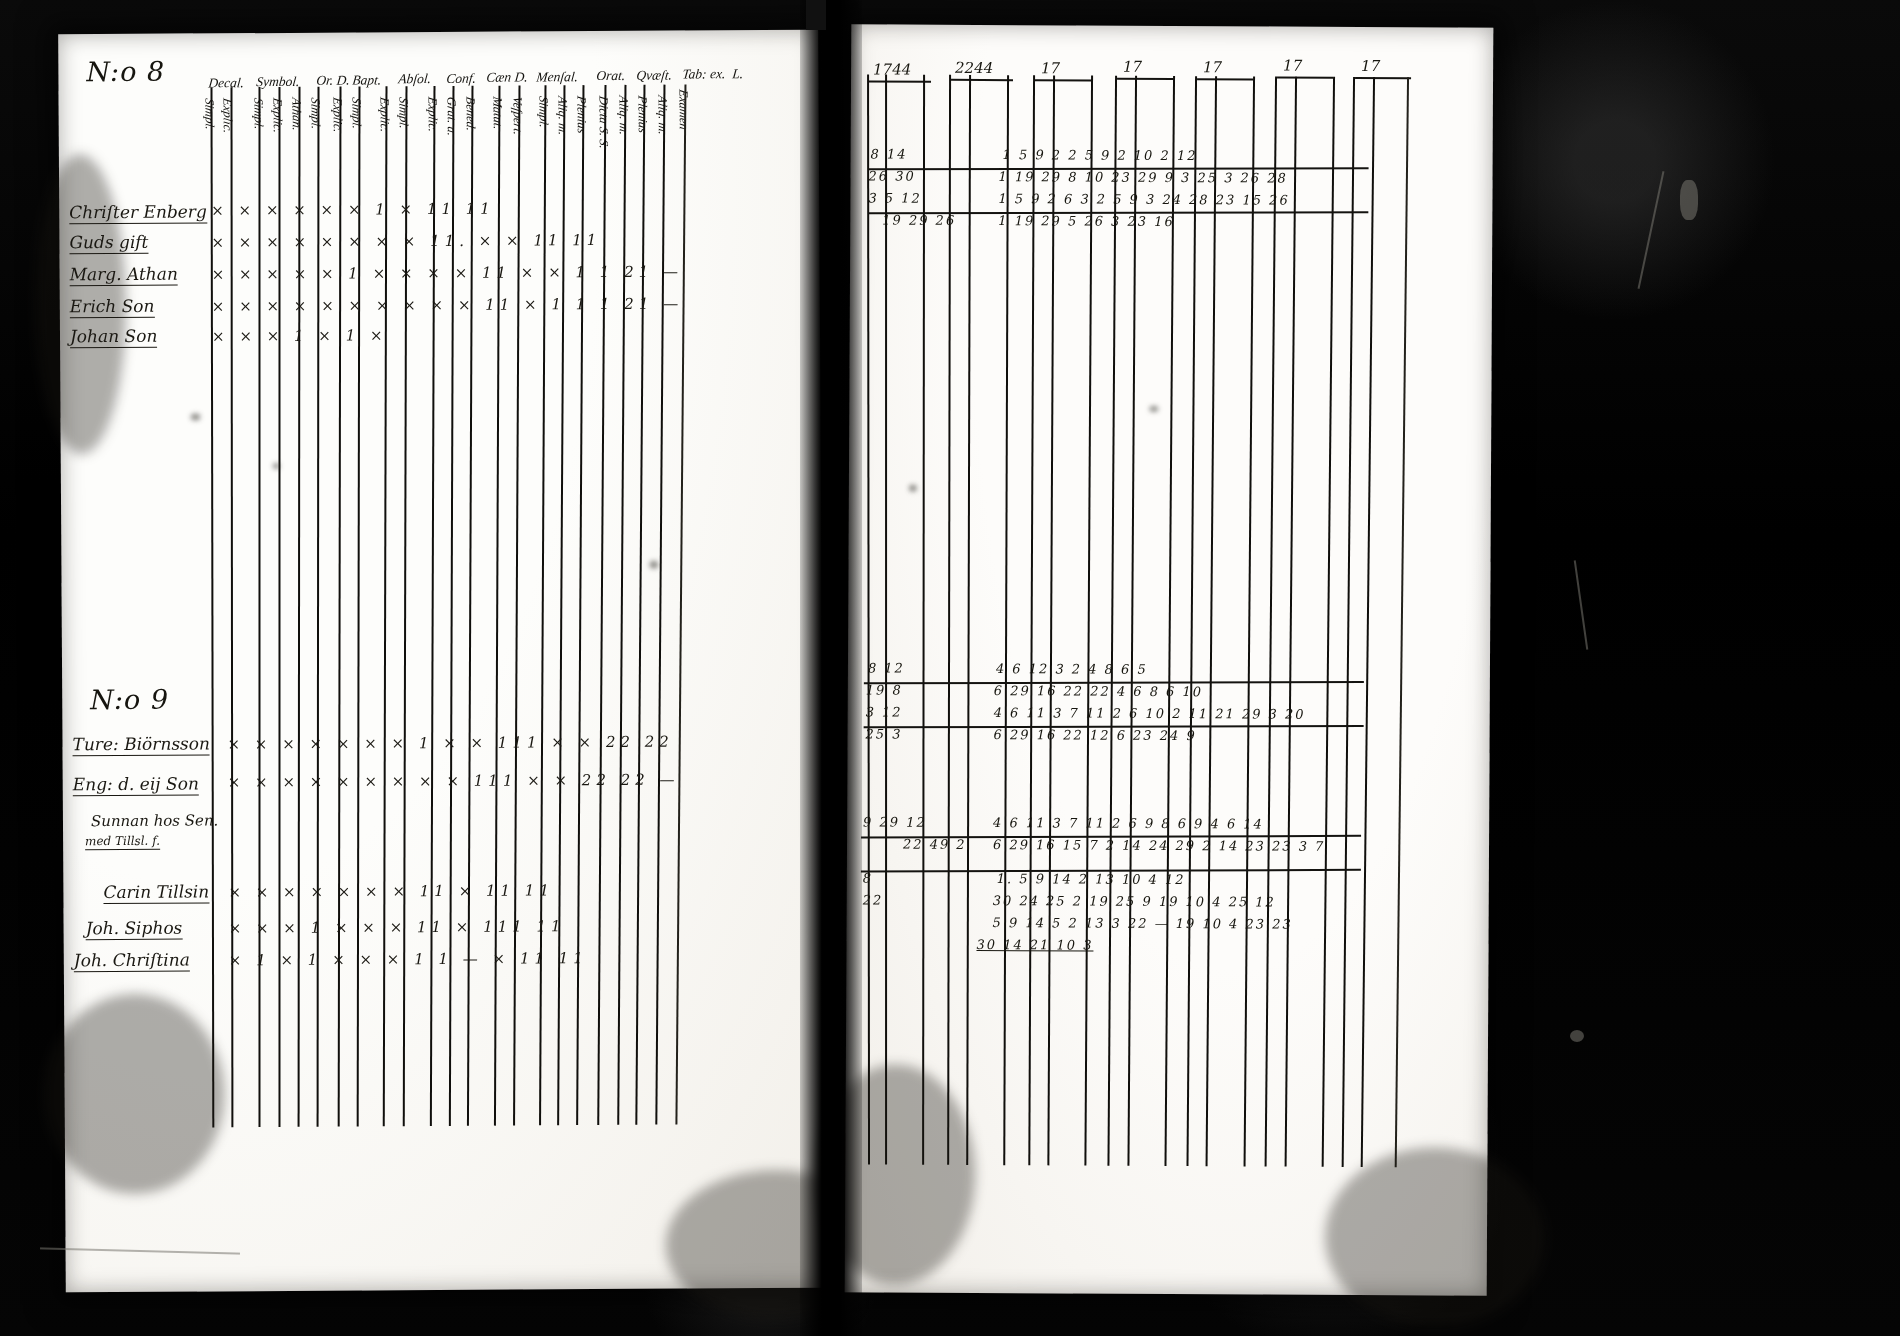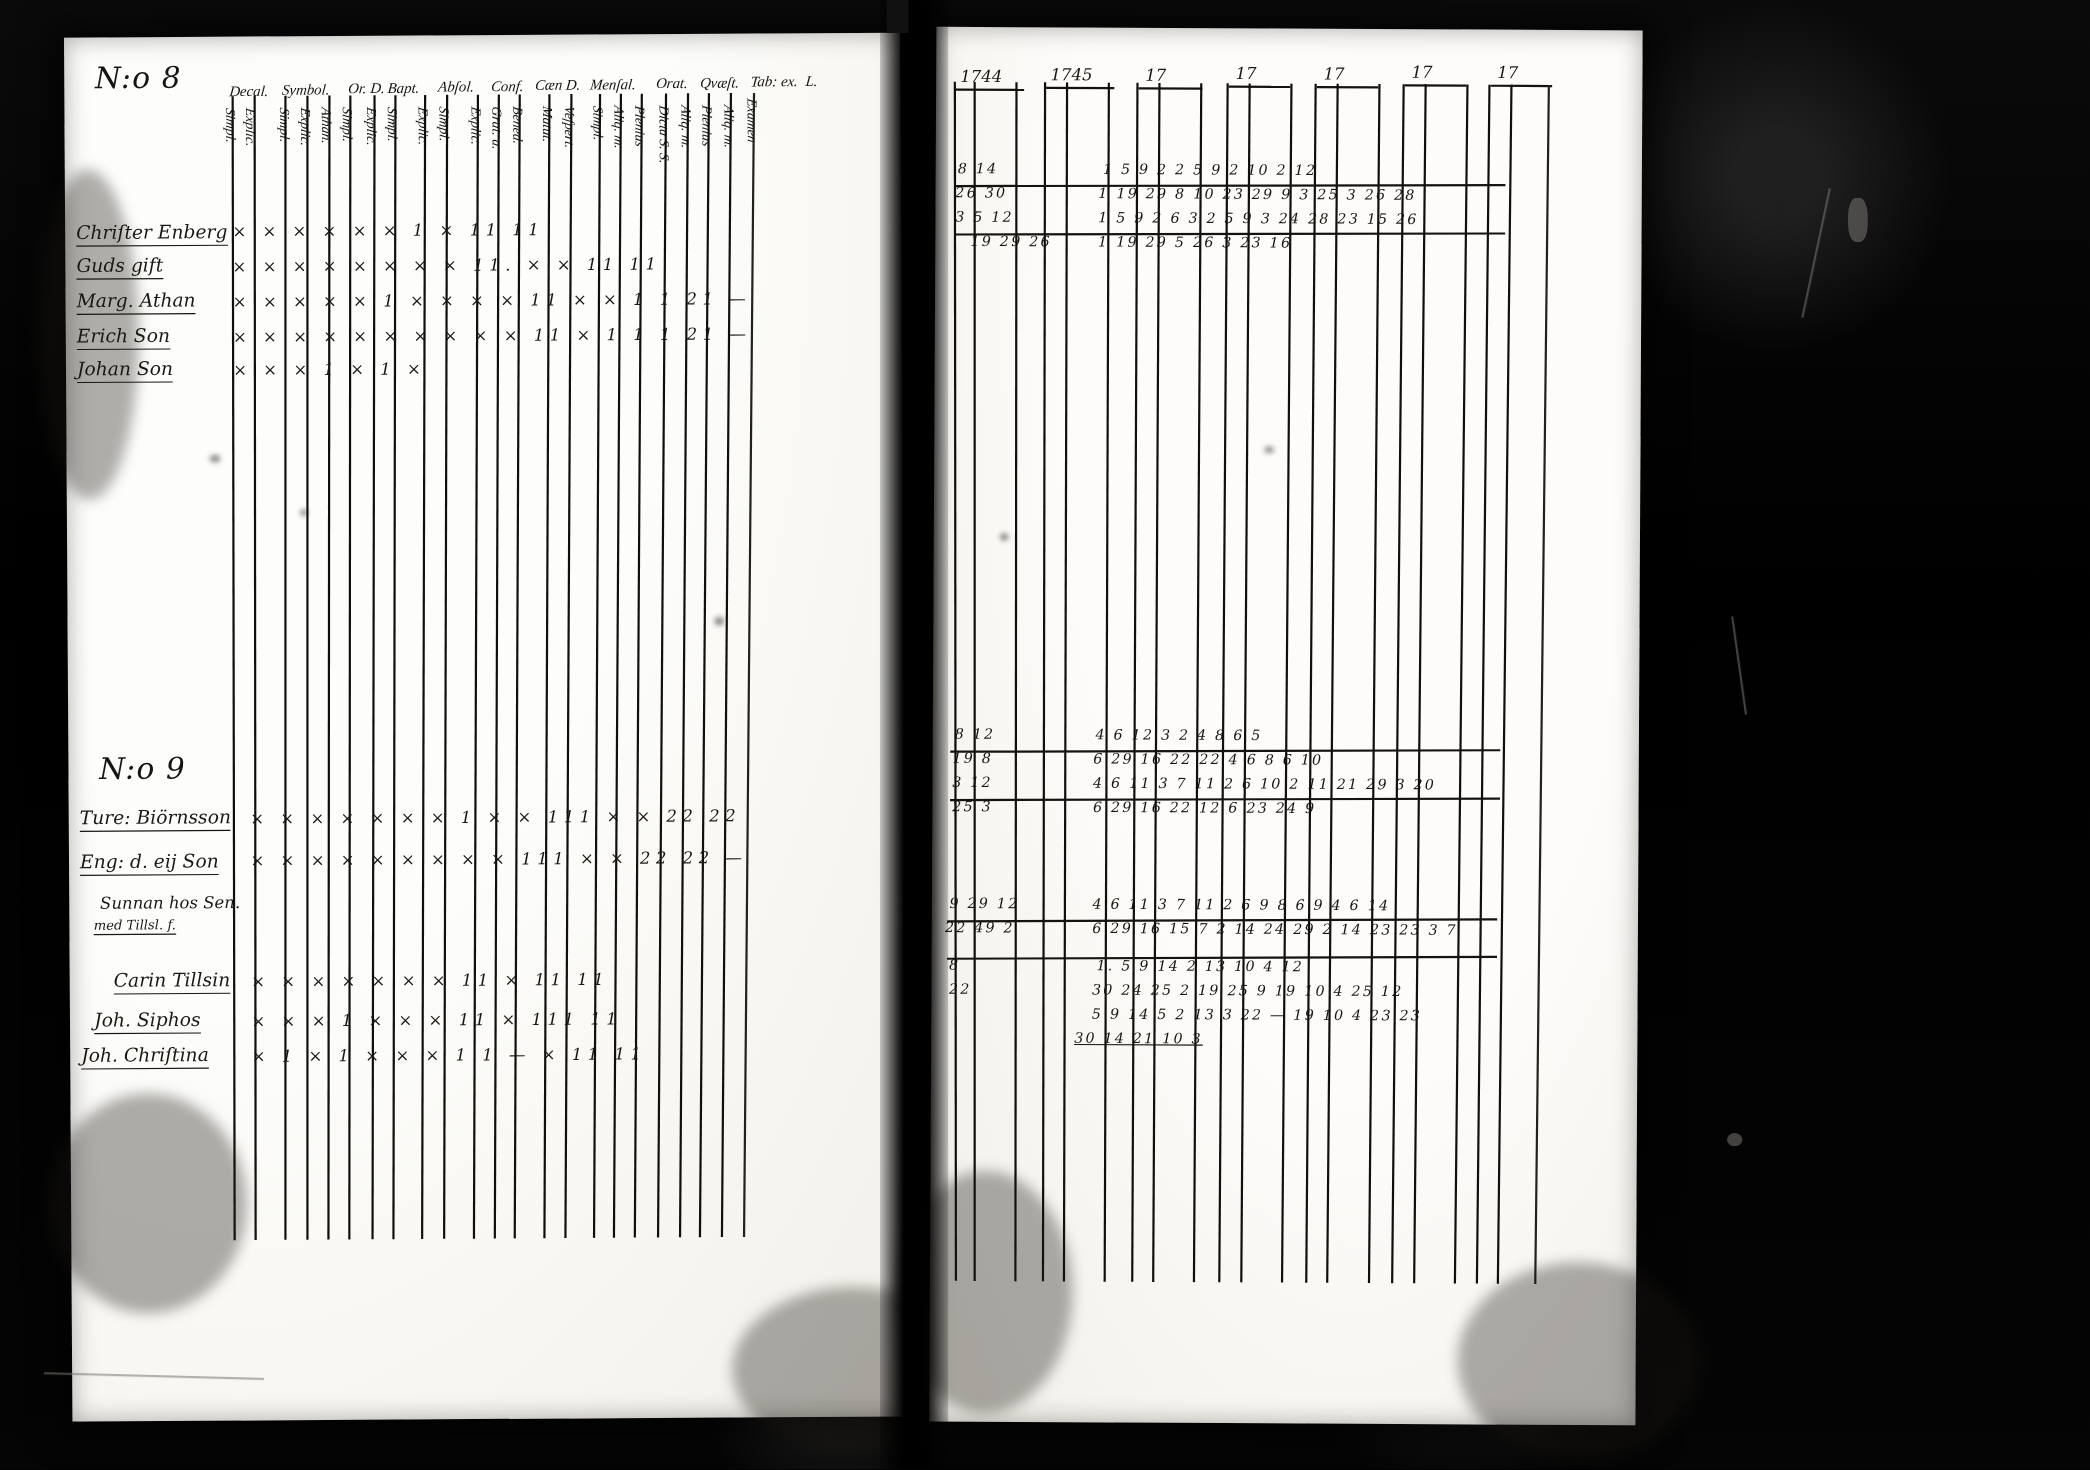--- a/index.html
+++ b/index.html
@@ -310,21 +310,21 @@
     <div class="blot" style="left:212px; top:430px; width:7px; height:6px;"></div>
     <div class="blot" style="left:588px; top:530px; width:9px; height:8px;"></div>
     <div class="edge-smudge" style="left:-20px; top:960px; width:180px; height:200px;"></div>
     <div class="edge-smudge" style="left:600px; top:1140px; width:220px; height:150px;"></div>
     <div class="edge-smudge" style="left:-24px; top:120px; width:90px; height:300px;"></div>
   </div>
 
   <div class="page page-right">
 
     <div class="year-head" style="left:22px;  top:36px;">1744</div>
-    <div class="year-head" style="left:104px; top:34px;">1745</div>
+    <div class="year-head" style="left:104px; top:34px;">2244</div>
     <div class="year-head" style="left:190px; top:34px;">17</div>
     <div class="year-head" style="left:272px; top:32px;">17</div>
     <div class="year-head" style="left:352px; top:32px;">17</div>
     <div class="year-head" style="left:432px; top:30px;">17</div>
     <div class="year-head" style="left:510px; top:30px;">17</div>
 
     <div class="hline" style="left:18px;  top:56px; width:62px;"></div>
     <div class="hline" style="left:100px; top:54px; width:62px;"></div>
     <div class="hline" style="left:184px; top:54px; width:58px;"></div>
     <div class="hline" style="left:266px; top:52px; width:56px;"></div>
@@ -373,21 +373,21 @@
     <div class="numrow" style="left:18px;  top:680px;">3 12</div>
     <div class="numrow" style="left:146px; top:680px;">4  6 11   3  7 11  2 6 10    2 11 21  29 3 20</div>
     <div class="numrow" style="left:18px;  top:702px;">25 3</div>
     <div class="numrow" style="left:146px; top:702px;">6 29 16   22 12  6  23 24 9</div>
 
     <div class="hline" style="left:16px; top:656px; width:500px; transform: rotate(-0.45deg);"></div>
     <div class="hline" style="left:16px; top:700px; width:500px; transform: rotate(-0.45deg);"></div>
 
     <div class="numrow" style="left:16px;  top:790px;">9 29 12</div>
     <div class="numrow" style="left:146px; top:790px;">4  6 11   3  7 11  2  6  9   8 6 9    4 6 14</div>
-    <div class="numrow" style="left:12px;  top:812px;">22 49 2</div>
+    <div class="numrow" style="left:12px;  top:812px;padding-left:44px;">22 49 2</div>
     <div class="numrow" style="left:146px; top:812px;">6 29 16   15 7 2   14 24 29  2 14 23  23 3 7</div>
     <div class="numrow" style="left:16px;  top:846px;">8</div>
     <div class="numrow" style="left:150px; top:846px;">1.       5 9 14    2 13      10      4 12</div>
     <div class="numrow" style="left:16px;  top:868px;">22</div>
     <div class="numrow" style="left:146px; top:868px;">30 24 25  2 19     25 9      19 10    4 25 12</div>
     <div class="numrow" style="left:146px; top:890px;">5 9 14 5  2 13      3 22 —     19 10   4 23 23</div>
     <div class="numrow" style="left:130px; top:912px;text-decoration:underline;">30 14 21 10  3</div>
 
     <div class="hline" style="left:14px; top:810px; width:500px; transform: rotate(-0.5deg);"></div>
     <div class="hline" style="left:14px; top:844px; width:500px; transform: rotate(-0.5deg);"></div>

